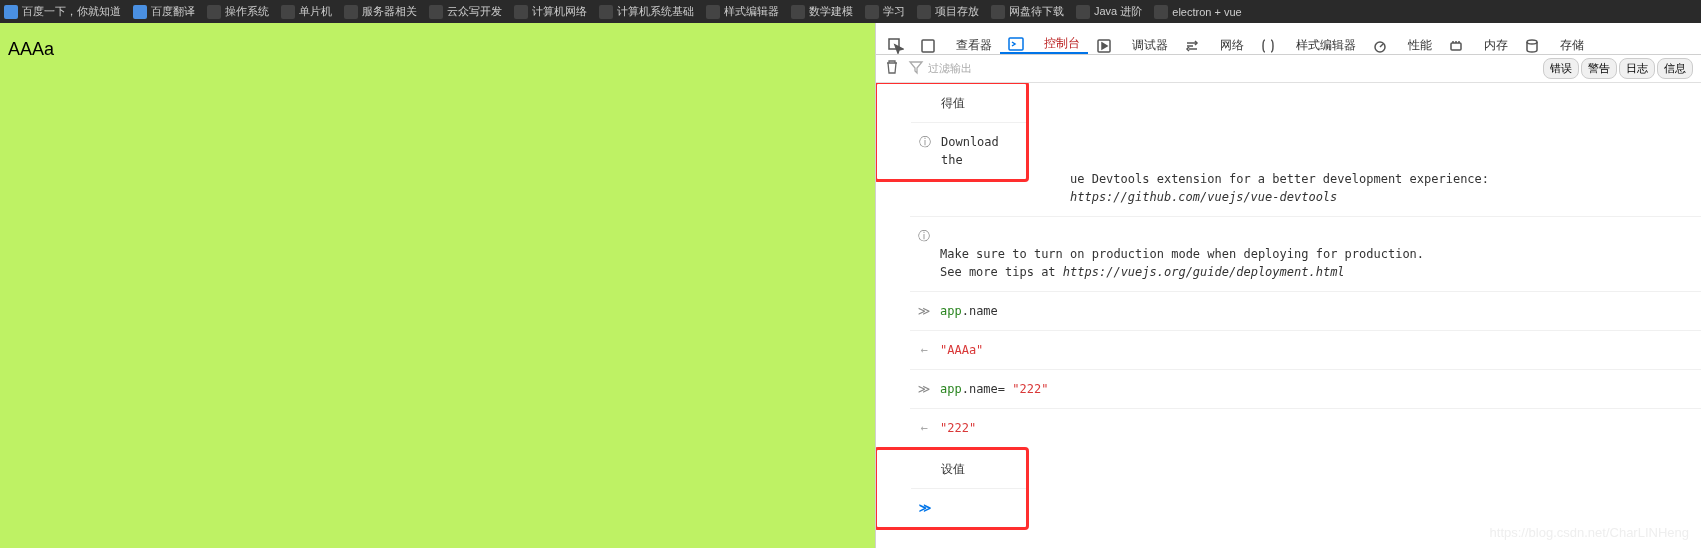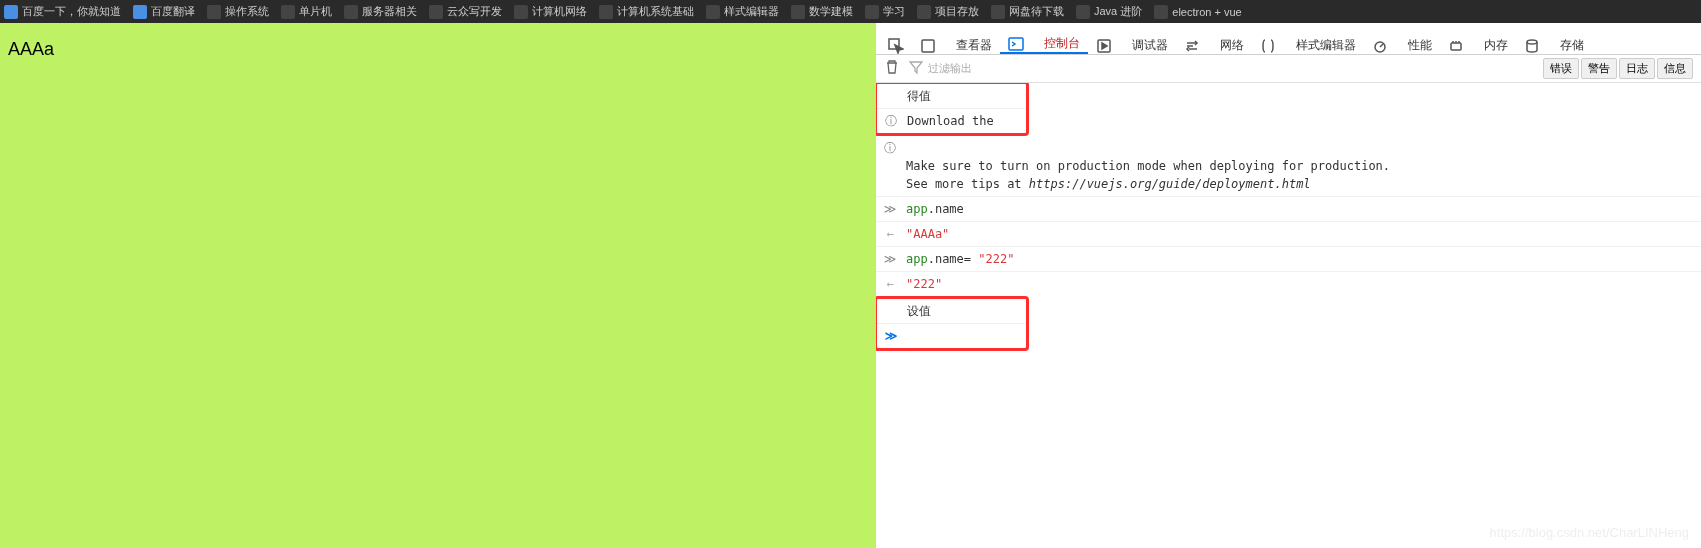--- a/index.html
+++ b/index.html
@@ -16,26 +16,26 @@
     
     .devtools { flex: 1; border-left: 1px solid #d0d0d0; display: flex; flex-direction: column; background: #fff; }
     
     .devtools-tabs { display: flex; align-items: center; height: 32px; border-bottom: 1px solid #d0d0d0; padding: 0 4px; }
     .devtools-tab { display: flex; align-items: flex-end; padding: 0 8px; height: 100%; cursor: pointer; gap: 20px; }
     .devtools-tab.active { color: #b91c1c; border-bottom: 2px solid #0074e8; }
     .devtools-tab .icon { width: 16px; height: 16px; display: inline-flex; align-items: center; justify-content: center; }
     
     .toolbar { display: flex; align-items: center; height: 28px; border-bottom: 1px solid #e0e0e0; padding: 0 8px; gap: 8px; }
     .toolbar-right { margin-left: auto; display: flex; gap: 2px; }
-    .filter-btn { background: #f0f0f0; border: 1px solid #ccc; padding: 2px 6px; font-size: 11px; cursor: pointer; border-radius: 2px; }
+    .filter-btn { background: #f0f0f0; border: 1px solid #ccc; padding: 2px 6px; font-size: 11px; cursor: pointer; border-radius: 8px; }
     .filter-input-wrap { display: flex; align-items: center; color: #999; gap: 4px; }
     .filter-placeholder { color: #aaa; font-size: 11px; }
     
     .console-body { flex: 1; overflow-y: auto; font-family: Menlo, Consolas, monospace; font-size: 12px; }
-    .console-row { display: flex; align-items: flex-start; padding: 3px 6px; border-bottom: 1px solid #f0f0f0; gap: 8px; line-height: 1.5; }
+    .console-row { display: flex; align-items: flex-start; padding: 10px 6px; border-bottom: 1px solid #f0f0f0; gap: 8px; line-height: 1.5; margin-left: 34px; }
     .console-gutter { width: 16px; flex-shrink: 0; display: flex; justify-content: center; color: #888; }
     .console-msg { flex: 1; }
     .console-msg .italic { font-style: italic; }
     .console-input-arrow { color: #888; }
     .console-output-arrow { color: #aaa; }
     .console-prompt-arrow { color: #0074e8; font-weight: bold; }
     .prop { color: #2a8520; }
     .str { color: #d93838; }
     
     .highlight-box { border: 3px solid #ff2e2e; border-radius: 4px; }
@@ -220,20 +220,26 @@
       <div class="highlight-box box1" style="width:155px;">
         <div class="console-row">
           <span class="console-gutter"></span>
           <span class="console-msg">得值</span>
         </div>
         <div class="console-row" style="border-bottom:none;">
           <span class="console-gutter">ⓘ</span>
           <span class="console-msg"><span>Download the </span></span>
         </div>
       </div>
+      <div class="console-row" style="margin-top:-22px; padding-left:160px; border-bottom:1px solid #f0f0f0;">
+        <span class="console-msg">
+          <span>ue Devtools extension for a better development experience:</span><br>
+          <span class="italic">https://github.com/vuejs/vue-devtools</span>
+        </span>
+      </div>
 
       <div class="console-row">
         <span class="console-gutter">ⓘ</span>
         <span class="console-msg">
           <br>
           <span>Make sure to turn on production mode when deploying for production.</span><br>
           <span>See more tips at </span><span class="italic">https://vuejs.org/guide/deployment.html</span>
         </span>
       </div>
 

